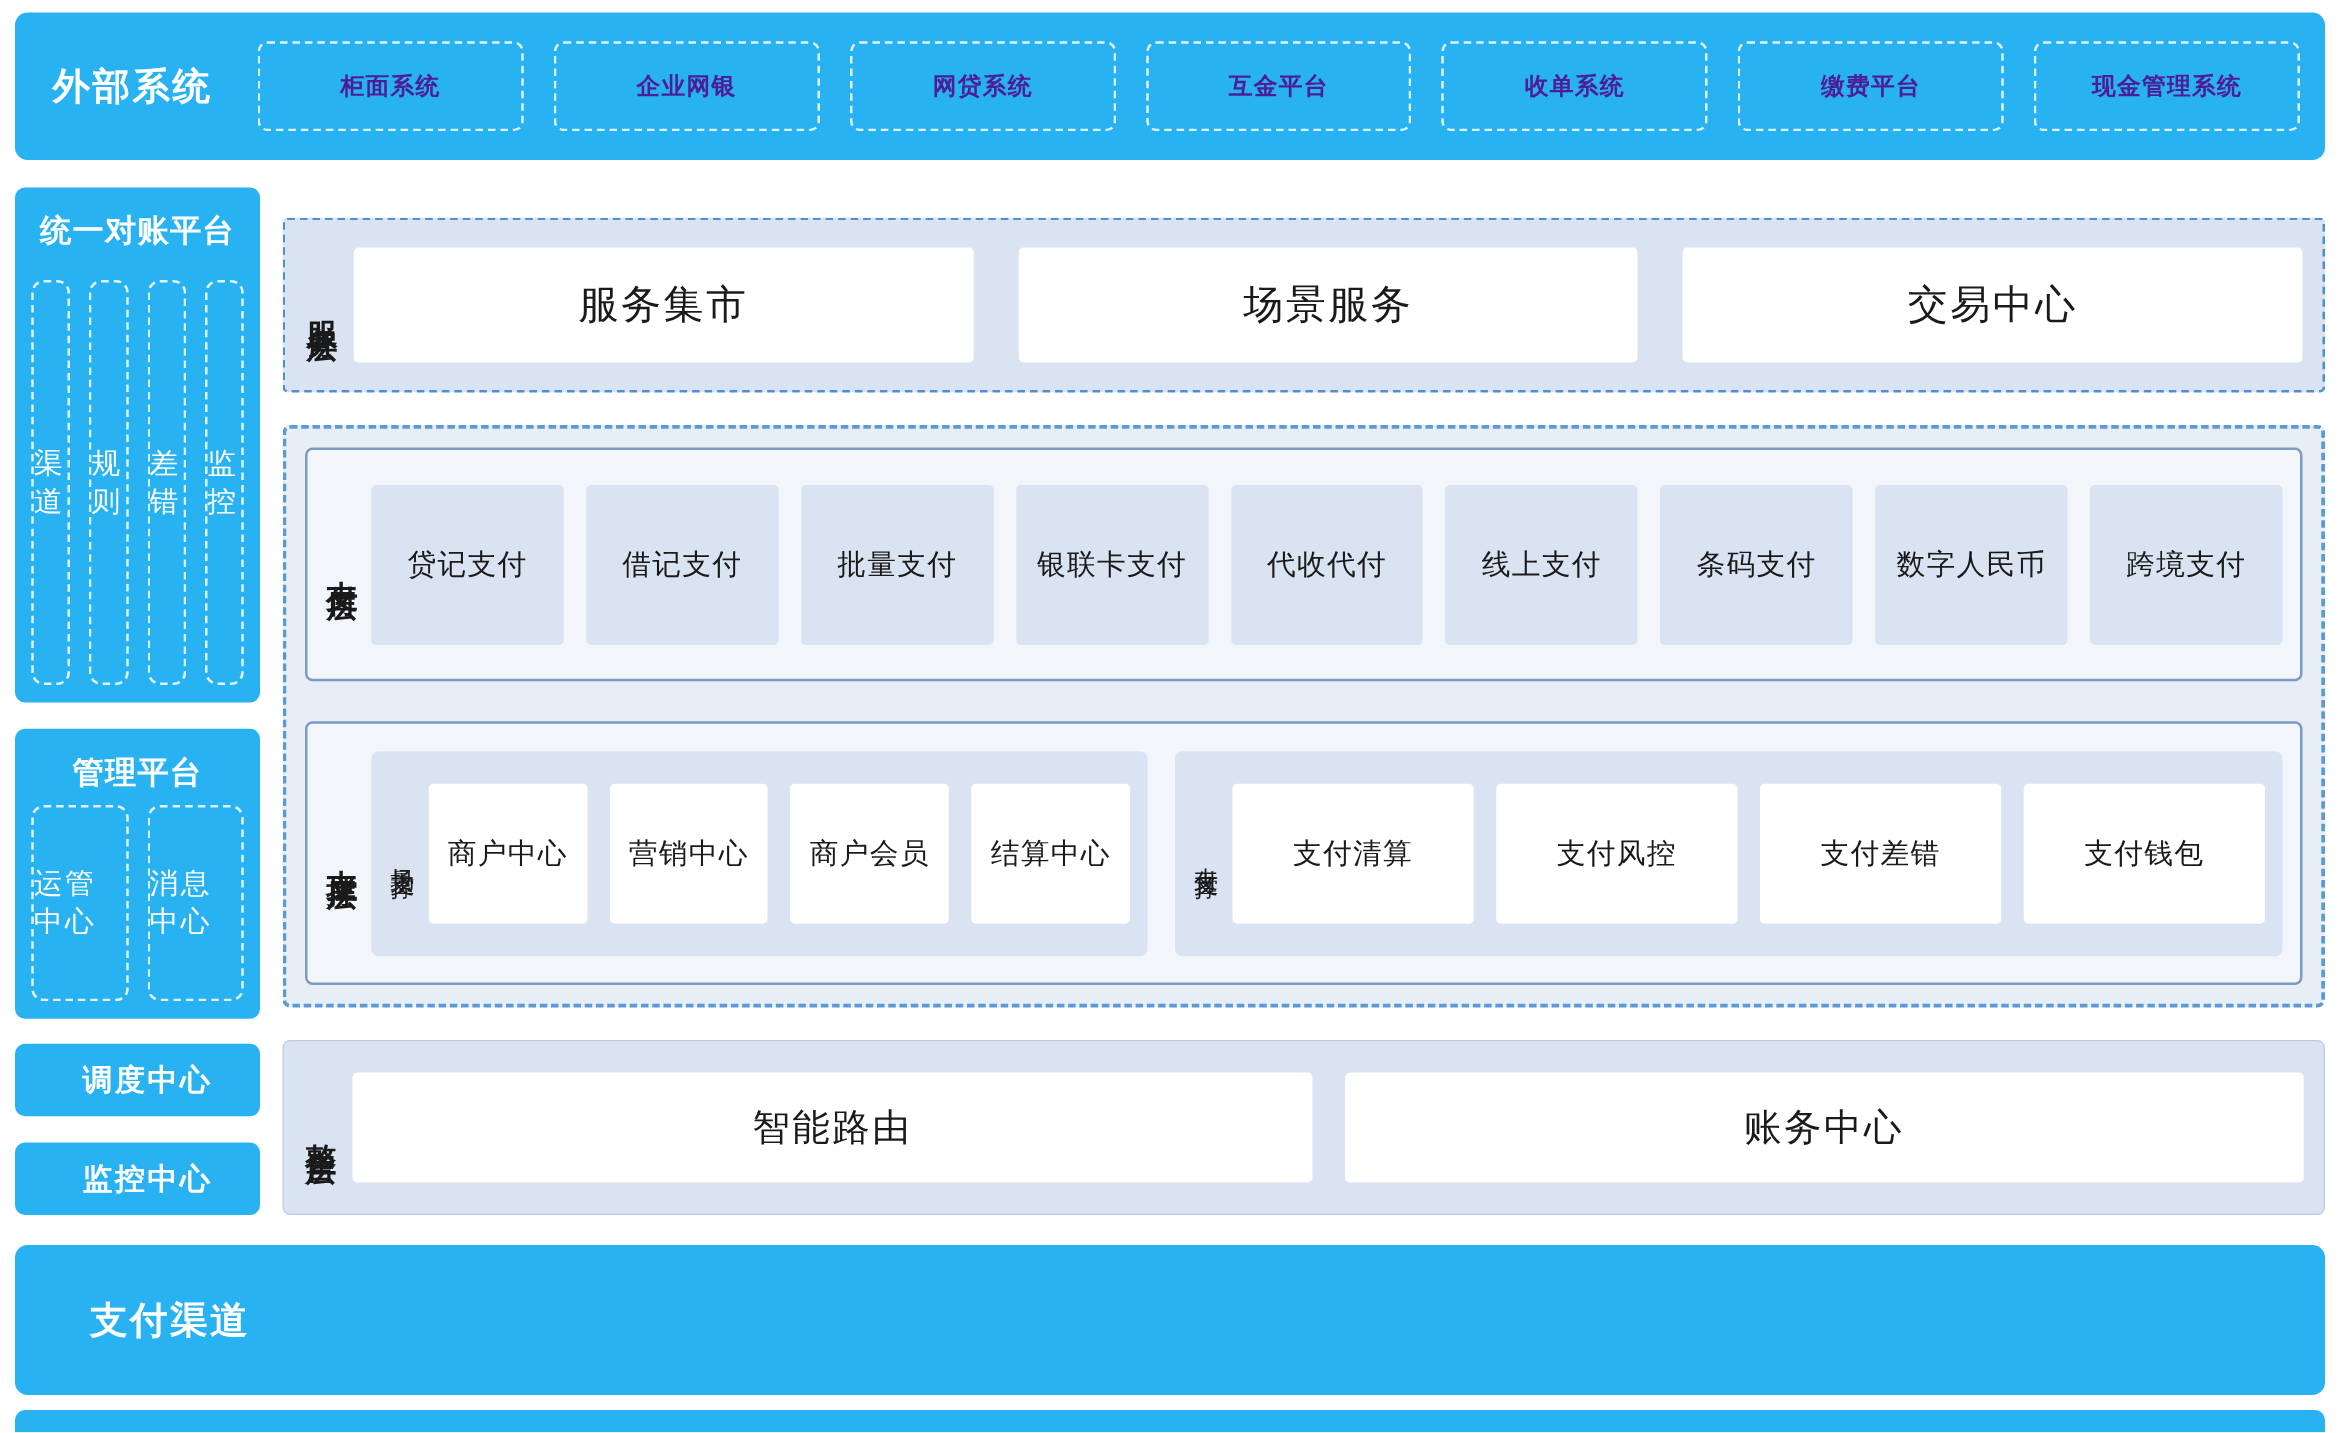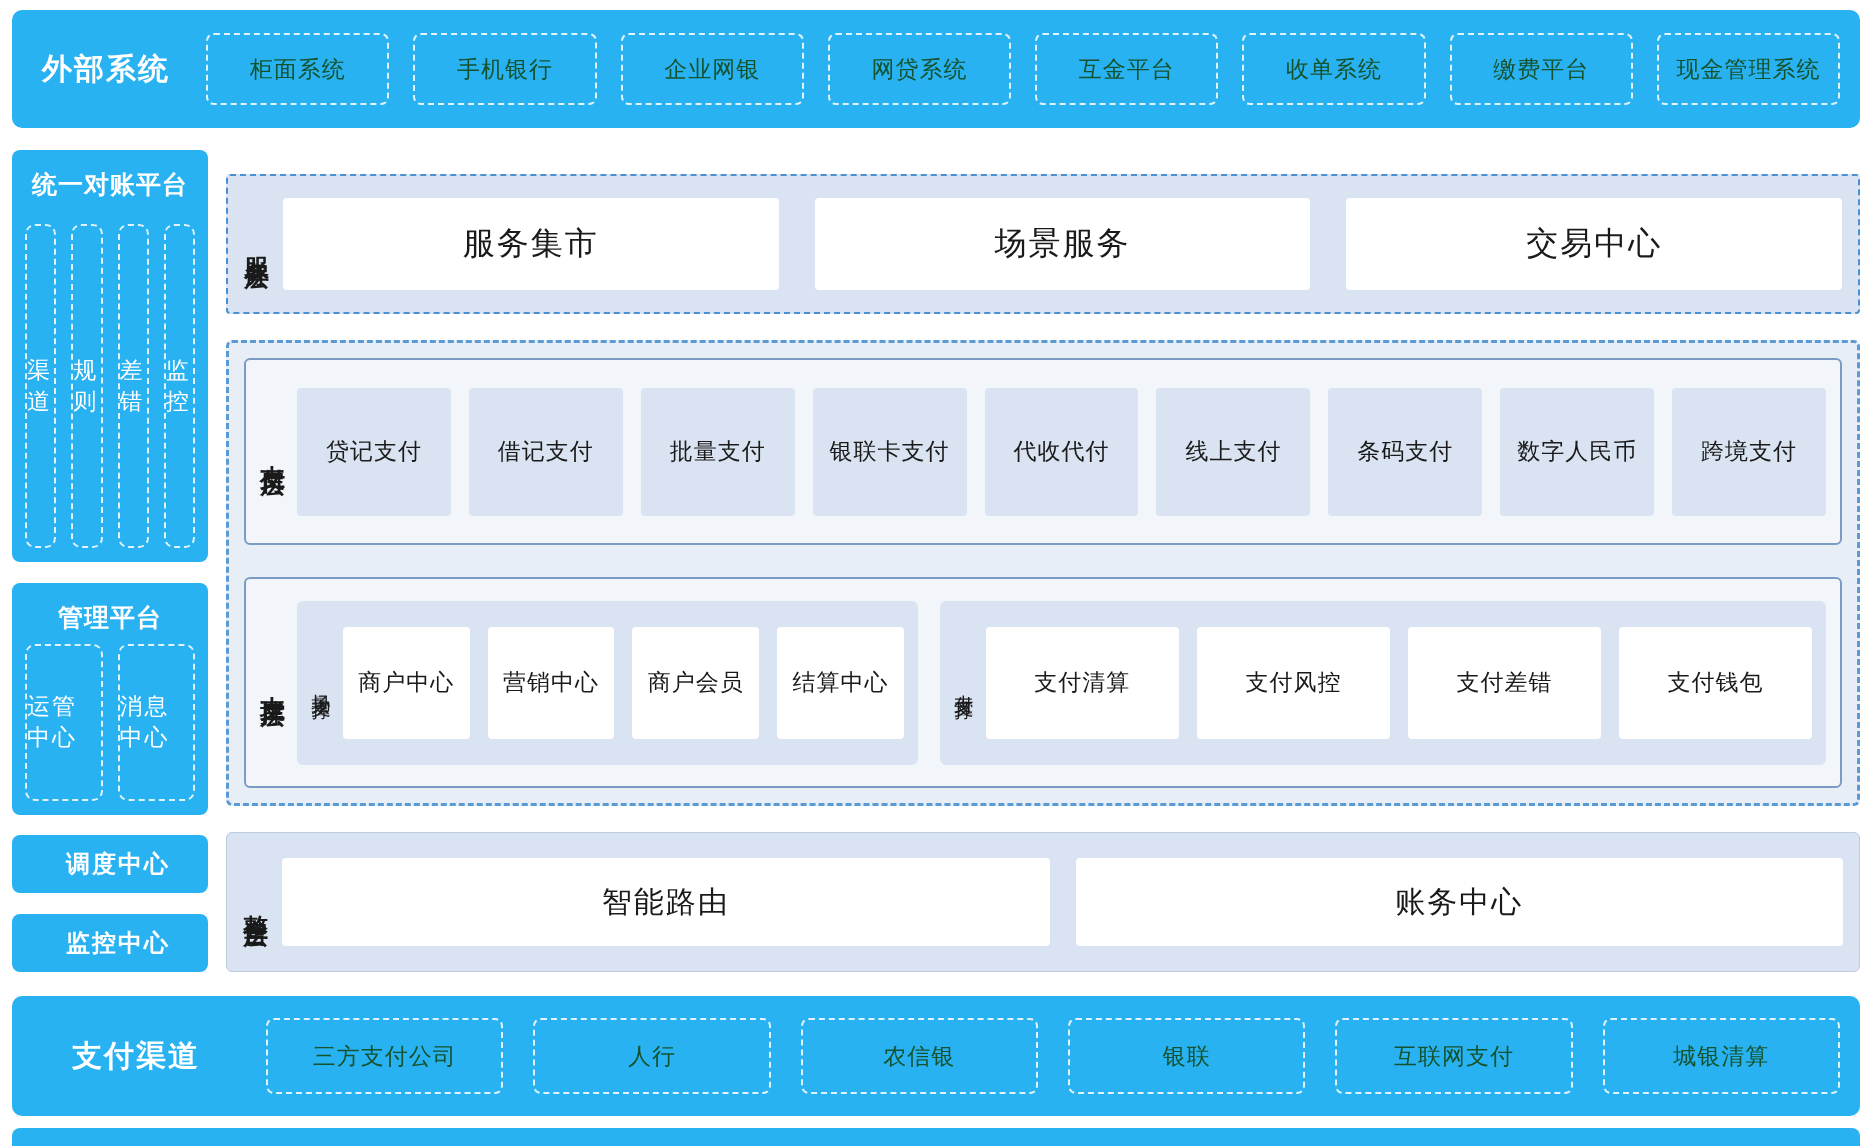--- a/index.html
+++ b/index.html
@@ -16,21 +16,21 @@
 body{background:#fff;font-family:"Liberation Sans","DejaVu Sans",sans-serif;color:var(--ink);}
 .page{width:1872px;height:1146px;padding:10px 12px 0;display:flex;flex-direction:column;background:#fff;overflow:hidden;}
 .banner{background:var(--blue);border-radius:10px;display:flex;align-items:center;padding:0 20px;flex:none;}
 .top-banner{height:118px;}
 .bottom-banner{height:120px;margin-top:24px;}
 .banner-label{color:#fff;font-size:30px;font-weight:bold;letter-spacing:2px;white-space:nowrap;text-align:center;}
 .top-banner .banner-label{width:148px;}
 .bottom-banner .banner-label{width:208px;}
 .banner-items{flex:1;display:flex;gap:24px;margin-left:26px;align-self:center;height:72px;}
 .bottom-banner .banner-items{gap:30px;height:76px;}
-.banner-item{flex:1;border:2px dashed rgba(255,255,255,.85);border-radius:8px;color:#14532d;font-size:23px;font-weight:normal;display:flex;align-items:center;justify-content:center;letter-spacing:1px;white-space:nowrap;}
+.banner-item{flex:1;border:2px dashed rgba(255,255,255,.85);border-radius:8px;color:#4c1d95;font-size:19px;font-weight:bold;display:flex;align-items:center;justify-content:center;letter-spacing:1px;white-space:nowrap;}
 .middle{flex:1;display:flex;gap:18px;margin-top:22px;min-height:0;}
 .sidebar{width:196px;flex:none;display:flex;flex-direction:column;justify-content:space-between;}
 .side-panel{background:var(--blue);border-radius:8px;padding:10px 13px 14px;display:flex;flex-direction:column;}
 .panel-recon{height:412px;gap:13px;}
 .panel-mgmt{height:232px;}
 .panel-title{color:#fff;font-size:25px;font-weight:bold;text-align:center;padding:8px 0 10px;letter-spacing:1px;white-space:nowrap;}
 .panel-btns{flex:1;display:flex;flex-direction:row;gap:15px;}
 .side-btn{flex:1;border:2px dashed rgba(255,255,255,.85);border-radius:10px;color:#fff;font-size:23px;display:flex;align-items:center;justify-content:center;letter-spacing:2px;}
 .side-solid{height:58px;background:var(--blue);border-radius:8px;color:#fff;font-size:24px;font-weight:bold;display:flex;align-items:center;justify-content:center;letter-spacing:2px;flex:none;padding-left:16px;}
 .main{flex:1;display:flex;flex-direction:column;min-width:0;}
@@ -59,21 +59,20 @@
 </style>
 </head>
 <body>
 
 <div class="page">
 
   <div class="banner top-banner">
     <div class="banner-label">外部系统</div>
     <div class="banner-items">
       <div class="banner-item">柜面系统</div>
-      <div class="banner-item">手机银行</div>
       <div class="banner-item">企业网银</div>
       <div class="banner-item">网贷系统</div>
       <div class="banner-item">互金平台</div>
       <div class="banner-item">收单系统</div>
       <div class="banner-item">缴费平台</div>
       <div class="banner-item">现金管理系统</div>
     </div>
   </div>
 
   <div class="middle">
@@ -159,25 +158,17 @@
           <div class="white-box">智能路由</div>
           <div class="white-box">账务中心</div>
         </div>
       </div>
 
     </div>
   </div>
 
   <div class="banner bottom-banner">
     <div class="banner-label">支付渠道</div>
-    <div class="banner-items">
-      <div class="banner-item">三方支付公司</div>
-      <div class="banner-item">人行</div>
-      <div class="banner-item">农信银</div>
-      <div class="banner-item">银联</div>
-      <div class="banner-item">互联网支付</div>
-      <div class="banner-item">城银清算</div>
-    </div>
   </div>
 
   <div class="bottom-strip"></div>
 
 </div>
 
 </body></html>

